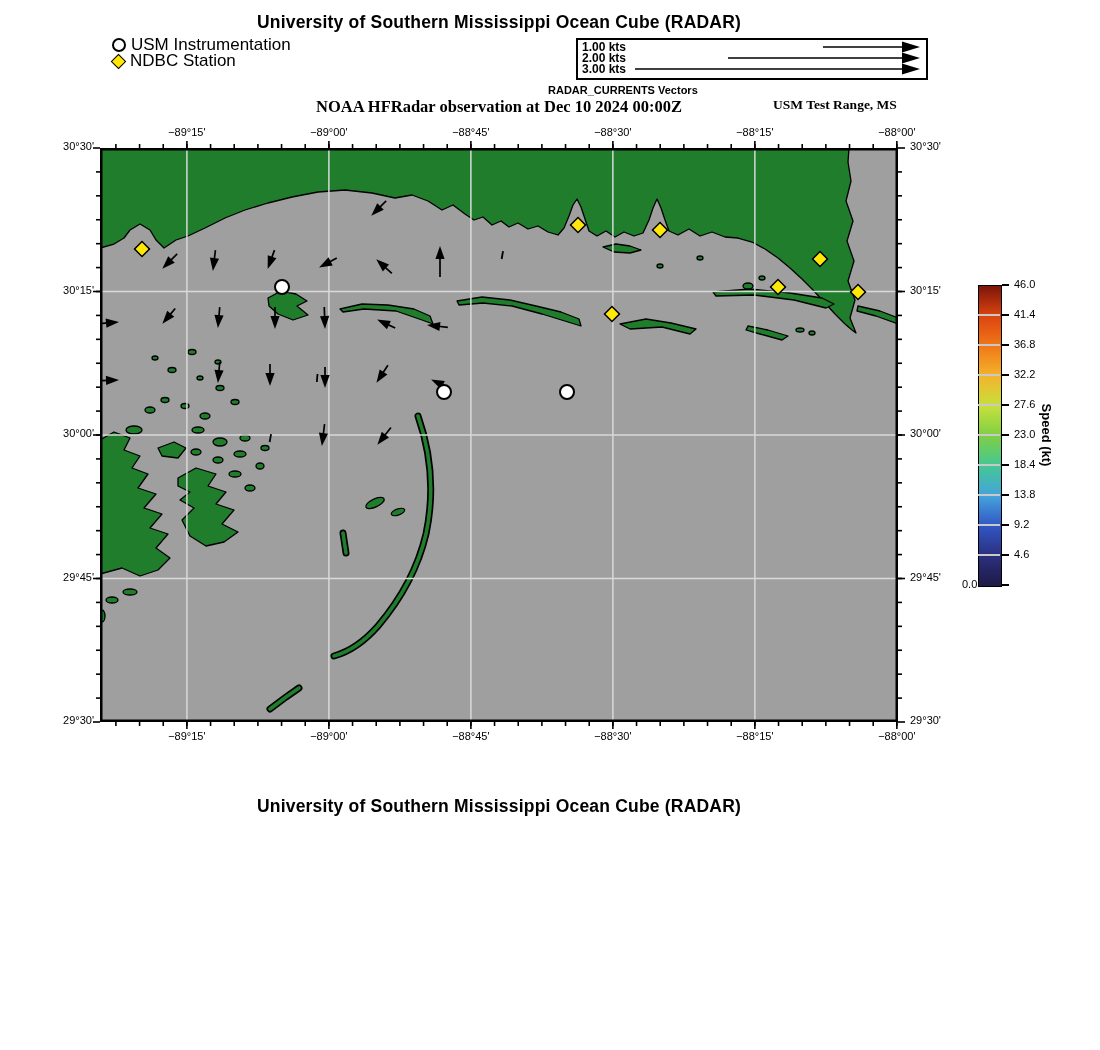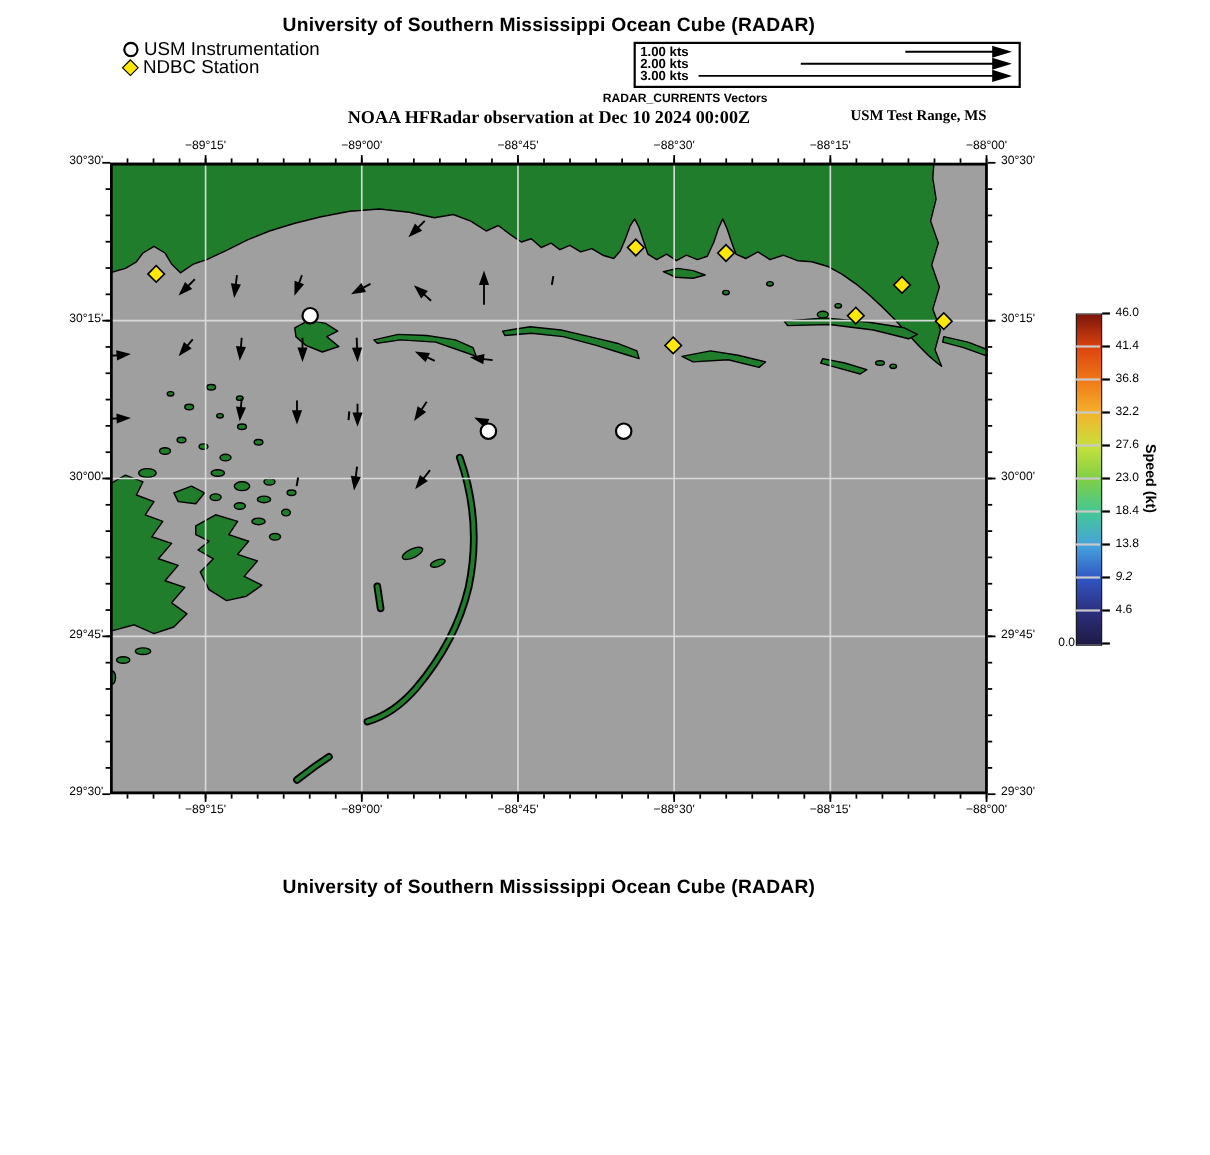--- a/index.html
+++ b/index.html
@@ -451,21 +451,21 @@
       <div style="position: absolute; left: 1002px; top: 434.2px; width: 7px; height: 1.6px; background: rgb(0, 0, 0); z-index: 2;"></div>
       <div class="ticklab" style="left: 1014px; top: 428px; z-index: 2;">23.0</div>
       <div style="position: absolute; left: 978px; top: 464.25px; width: 22px; height: 1.5px; background: rgb(201, 201, 201); z-index: 2;"></div>
       <div style="position: absolute; left: 1002px; top: 464.2px; width: 7px; height: 1.6px; background: rgb(0, 0, 0); z-index: 2;"></div>
       <div class="ticklab" style="left: 1014px; top: 458px; z-index: 2;">18.4</div>
       <div style="position: absolute; left: 978px; top: 494.25px; width: 22px; height: 1.5px; background: rgb(201, 201, 201); z-index: 2;"></div>
       <div style="position: absolute; left: 1002px; top: 494.2px; width: 7px; height: 1.6px; background: rgb(0, 0, 0); z-index: 2;"></div>
       <div class="ticklab" style="left: 1014px; top: 488px; z-index: 2; text-align: center;">13.8</div>
       <div style="position: absolute; left: 978px; top: 524.25px; width: 22px; height: 1.5px; background: rgb(201, 201, 201); z-index: 2;"></div>
       <div style="position: absolute; left: 1002px; top: 524.2px; width: 7px; height: 1.6px; background: rgb(0, 0, 0); z-index: 2;"></div>
-      <div class="ticklab" style="left: 1014px; top: 518px; z-index: 2; font-style: italic;">9.2</div>
+      <div class="ticklab" style="left: 1014px; top: 518px; z-index: 2;">9.2</div>
       <div style="position: absolute; left: 978px; top: 554.25px; width: 22px; height: 1.5px; background: rgb(201, 201, 201); z-index: 2;"></div>
       <div style="position: absolute; left: 1002px; top: 554.2px; width: 7px; height: 1.6px; background: rgb(0, 0, 0); z-index: 2;"></div>
       <div class="ticklab" style="left: 1014px; top: 548px; z-index: 2;">4.6</div>
       <div style="position: absolute; left: 1002px; top: 584.2px; width: 7px; height: 1.6px; background: rgb(0, 0, 0); z-index: 2;"></div>
       <div class="ticklab" style="left: 962px; top: 578px; z-index: 2;">0.0</div>
     </div>
   <div class="cbar-label">Speed (kt)</div>
 
   <div class="title-bottom">University of Southern Mississippi Ocean Cube (RADAR)</div>
 </div>

